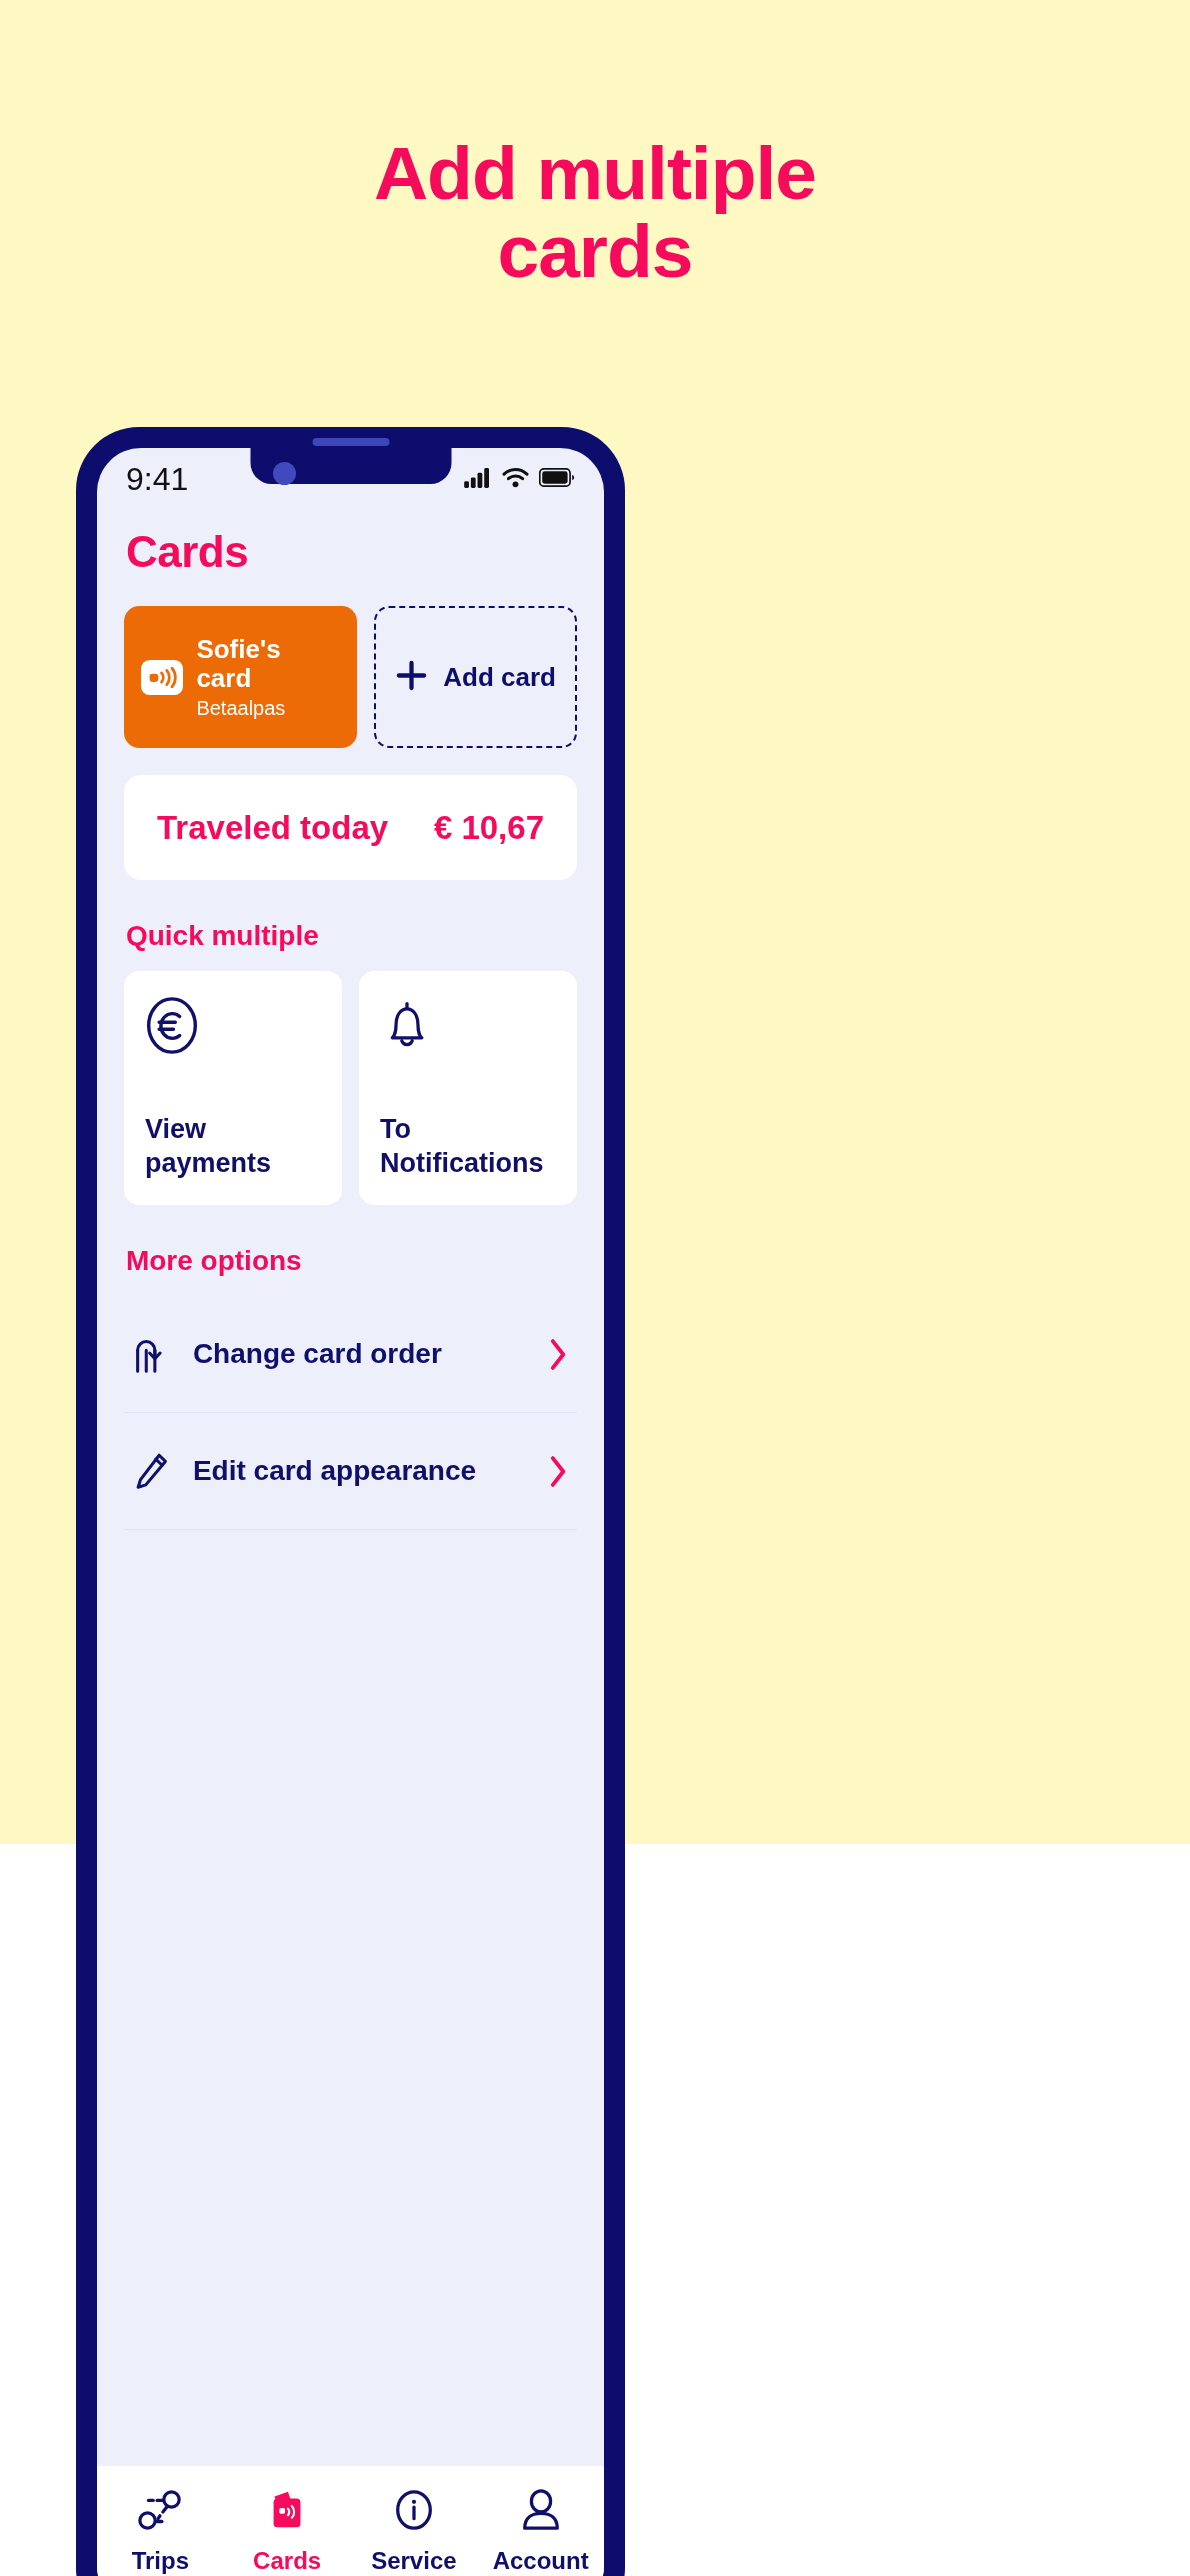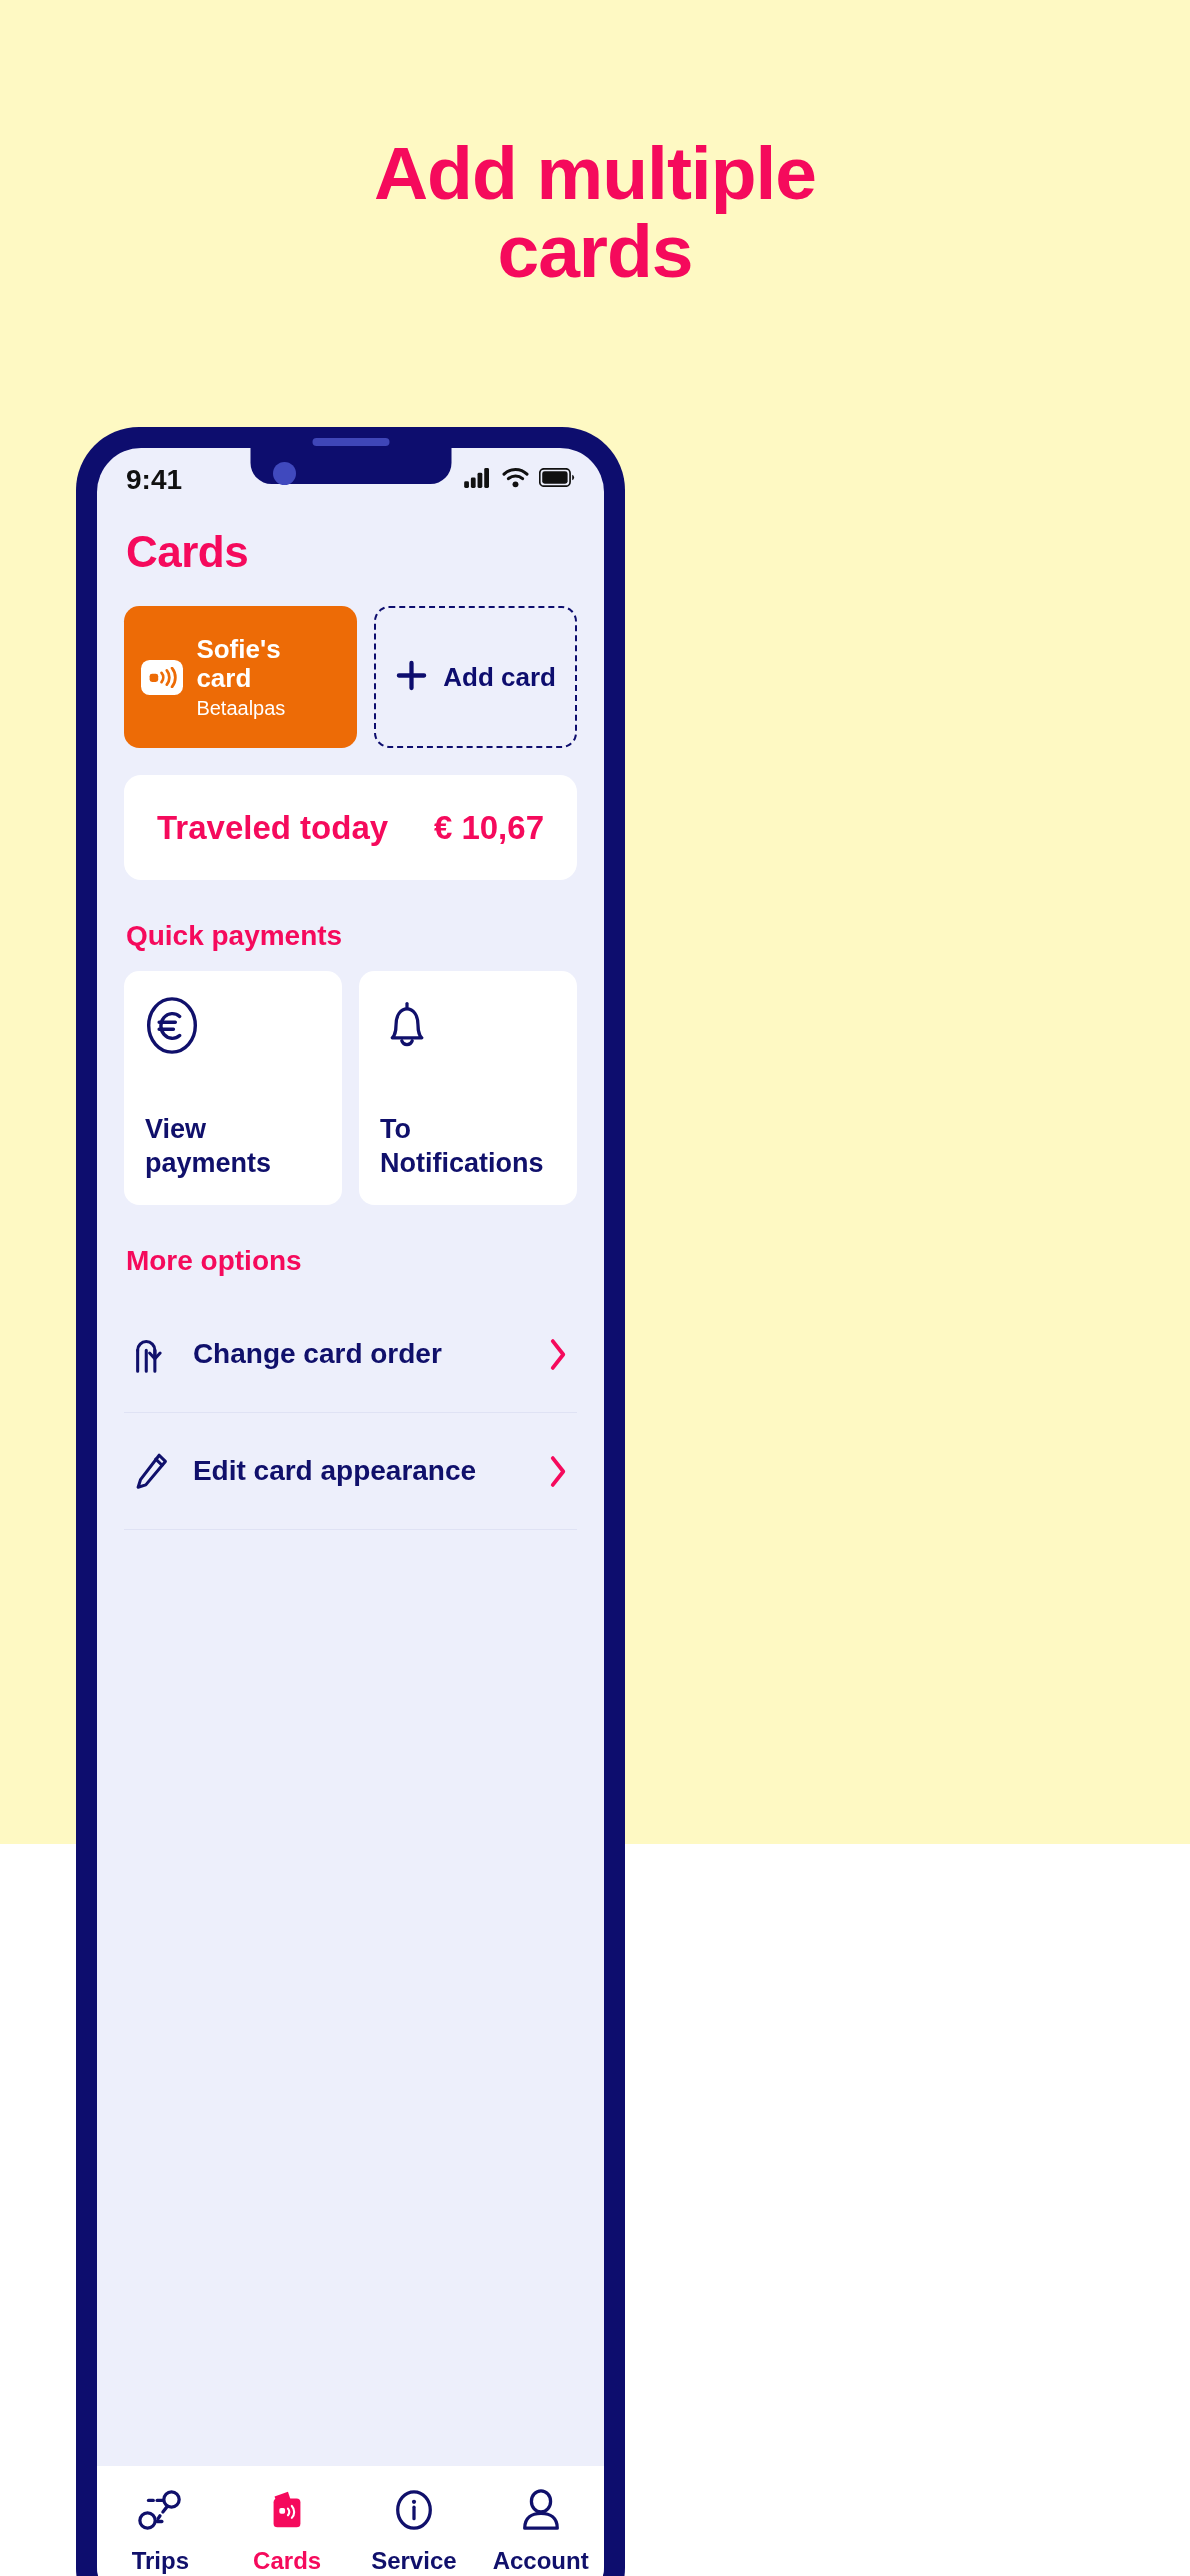--- a/index.html
+++ b/index.html
@@ -64,21 +64,21 @@
 
   
   .statusbar {
     position:relative;
     height:54px; flex:0 0 54px;
     display:flex; align-items:center; justify-content:space-between;
     padding:9.6px 29px 0 29px;
     z-index:6;
   }
   .status-time {
-    font-size:28px; font-weight:bold; color:#111111;
+    font-size:32px; font-weight:normal; color:#111111;
     letter-spacing:0px;
   }
   .status-right { display:flex; align-items:center; gap:9.6px; }
 
   
   .content {
     flex:1 1 auto;
     padding:0 27px;
     overflow:hidden;
   }
@@ -259,21 +259,21 @@
             </span>
             <span class="add-card-label">Add card</span>
           </div>
         </div>
 
         <div class="traveled">
           <span class="traveled-label">Traveled today</span>
           <span class="traveled-value">€ 10,67</span>
         </div>
 
-        <div class="section-heading">Quick payments</div>
+        <div class="section-heading">Quick multiple</div>
 
         <div class="quick-grid">
 
           <div class="quick-card">
             <span>
               <svg width="54" height="59" viewBox="0 0 56 62">
                 <ellipse cx="28" cy="31" rx="24.5" ry="28" fill="none" stroke="#10106B" stroke-width="3.6"></ellipse>
                 <path d="M36 21.5 A12 13 0 1 0 36 41.5" fill="none" stroke="#10106B" stroke-width="3.6" stroke-linecap="round"></path>
                 <path d="M14.5 27.5 H31.5 M14.5 35 H29.5" stroke="#10106B" stroke-width="3.6" stroke-linecap="round"></path>
               </svg>

